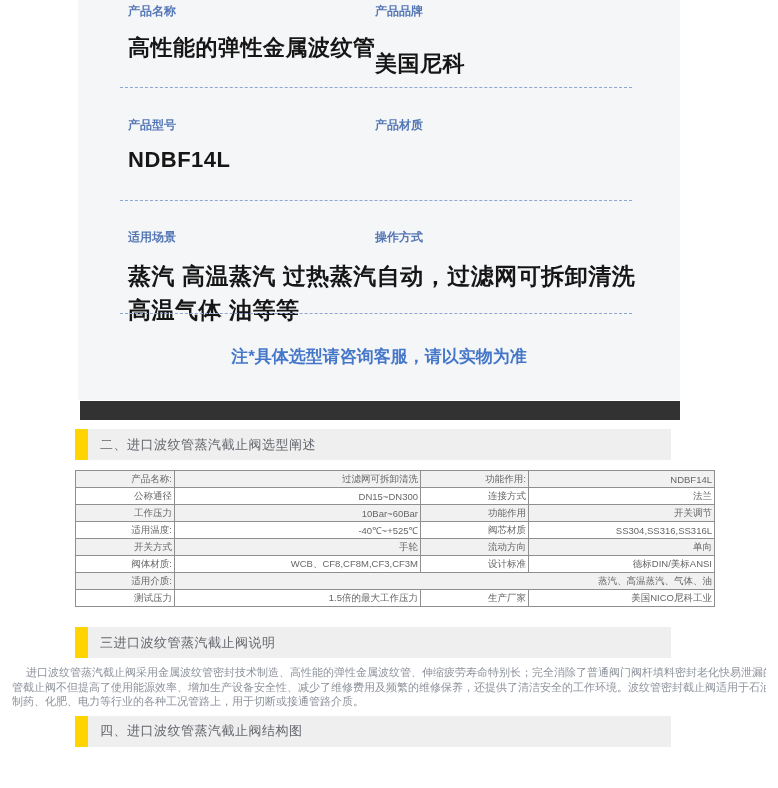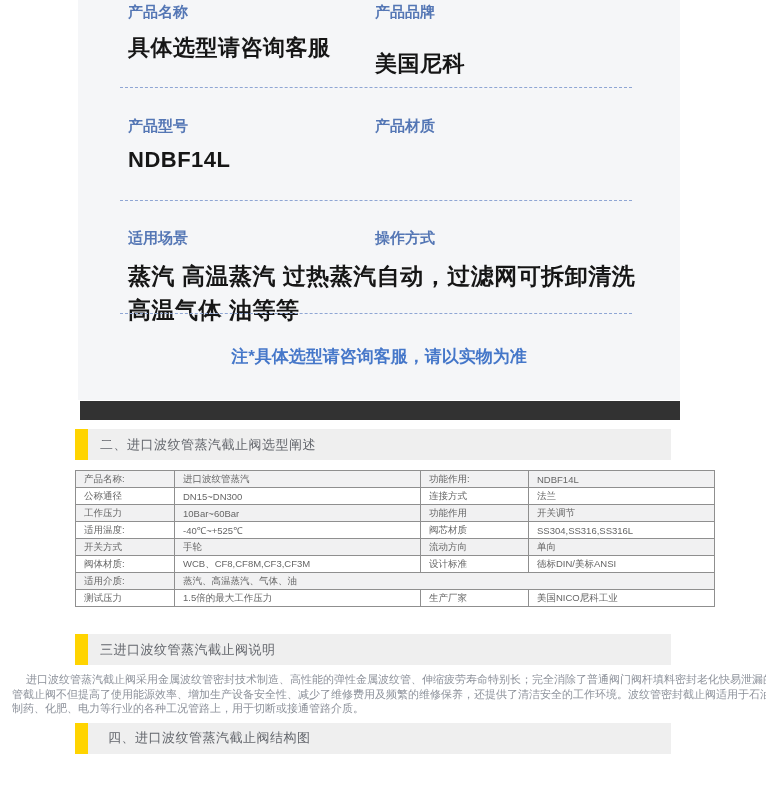--- a/index.html
+++ b/index.html
@@ -2,53 +2,53 @@
 <html><head>
 <meta charset="utf-8">
 <style>
   html,body{margin:0;padding:0;}
   body{
     width:778px;height:788px;background:#ffffff;overflow:hidden;
     font-family:"Liberation Sans",sans-serif;
   }
   
   .info-panel{position:relative;margin-left:78px;width:602px;height:400px;background:#f5f6f8;}
-  .f-label{position:absolute;font-size:15px;font-weight:bold;color:#5577b5;white-space:nowrap;}
+  .f-label{position:absolute;font-size:12px;font-weight:bold;color:#5577b5;white-space:nowrap;}
   .f-value{position:absolute;font-size:22px;font-weight:bold;color:#161616;white-space:nowrap;letter-spacing:.5px;}
   .col-l{left:50px;}
   .col-r{left:297px;}
   .divider{position:absolute;left:42px;width:512px;height:0;border-top:1px dashed #8fa6d4;}
   .scene-line{position:absolute;left:50px;font-size:23px;font-weight:bold;color:#161616;white-space:nowrap;letter-spacing:.5px;}
   .note{position:absolute;top:345px;left:0;width:100%;text-align:center;font-size:17px;font-weight:bold;color:#4577c9;}
   
   .dark-bar{margin-left:80px;margin-top:1px;width:600px;height:19px;background:#323232;}
   
   .section-header{position:relative;margin-left:75px;width:596px;height:31px;background:#efefef;display:flex;align-items:center;box-sizing:border-box;}
   .accent{position:absolute;left:0;top:0;width:13px;height:31px;background:#ffd400;}
   .section-title{margin-left:25px;font-size:13px;color:#63666c;letter-spacing:.5px;}
-  .mt9{margin-top:9px;} .mt27{margin-top:27px;} .mt7{margin-top:7px;padding-left:8px;}
+  .mt9{margin-top:9px;} .mt27{margin-top:20px;} .mt7{margin-top:7px;}
   
-  table.spec{margin-left:75px;margin-top:10px;width:595px;border-collapse:collapse;table-layout:fixed;font-size:9.5px;color:#666666;}
+  table.spec{margin-left:75px;margin-top:10px;width:595px;border-collapse:collapse;table-layout:fixed;font-size:9.5px;color:#666666;text-align:right;}
   table.spec td{border:1px solid #8f8f8f;height:16px;padding:0 2px 0 8px;overflow:hidden;white-space:nowrap;}
   table.spec tr:nth-child(odd) td{background:#f1f1f2;}
   table.spec tr:nth-child(even) td{background:#ffffff;}
   .cw1{width:88px;} .cw2{width:235px;} .cw3{width:97px;} .cw4{width:175px;}
   
   .para{margin:7px 12px 0 12px;font-size:11px;line-height:14.5px;color:#8d929b;}
   .para .ln{white-space:nowrap;overflow:hidden;}
   .para .ln.first{text-indent:14px;}
 </style>
 </head>
 <body>
 
 <div class="info-panel">
 
   <div class="f-label col-l" style="top:3px">产品名称</div>
   <div class="f-label col-r" style="top:3px">产品品牌</div>
-  <div class="f-value col-l" style="top:33px">具体选型请咨询客服</div>
+  <div class="f-value col-l" style="top:33px">高性能的弹性金属波纹管</div>
   <div class="f-value col-r" style="top:49px">美国尼科</div>
   <div class="divider" style="top:87px"></div>
 
   <div class="f-label col-l" style="top:117px">产品型号</div>
   <div class="f-label col-r" style="top:117px">产品材质</div>
   <div class="f-value col-l" style="top:147px">NDBF14L</div>
   <div class="divider" style="top:200px"></div>
 
   <div class="f-label col-l" style="top:229px">适用场景</div>
   <div class="f-label col-r" style="top:229px">操作方式</div>
@@ -63,21 +63,21 @@
 
 <div class="section-header mt9">
   <div class="accent"></div>
   <div class="section-title">二、进口波纹管蒸汽截止阀选型阐述</div>
 </div>
 
 <table class="spec">
   <tbody>
       <tr>
     <td class="cw1">产品名称:</td>
-    <td class="cw2">进口波纹管蒸汽</td>
+    <td class="cw2">过滤网可拆卸清洗</td>
     <td class="cw3">功能作用:</td>
     <td class="cw4">NDBF14L</td>
   </tr>
   <tr>
     <td>公称通径</td>
     <td>DN15~DN300</td>
     <td>连接方式</td>
     <td>法兰</td>
   </tr>
   <tr>

